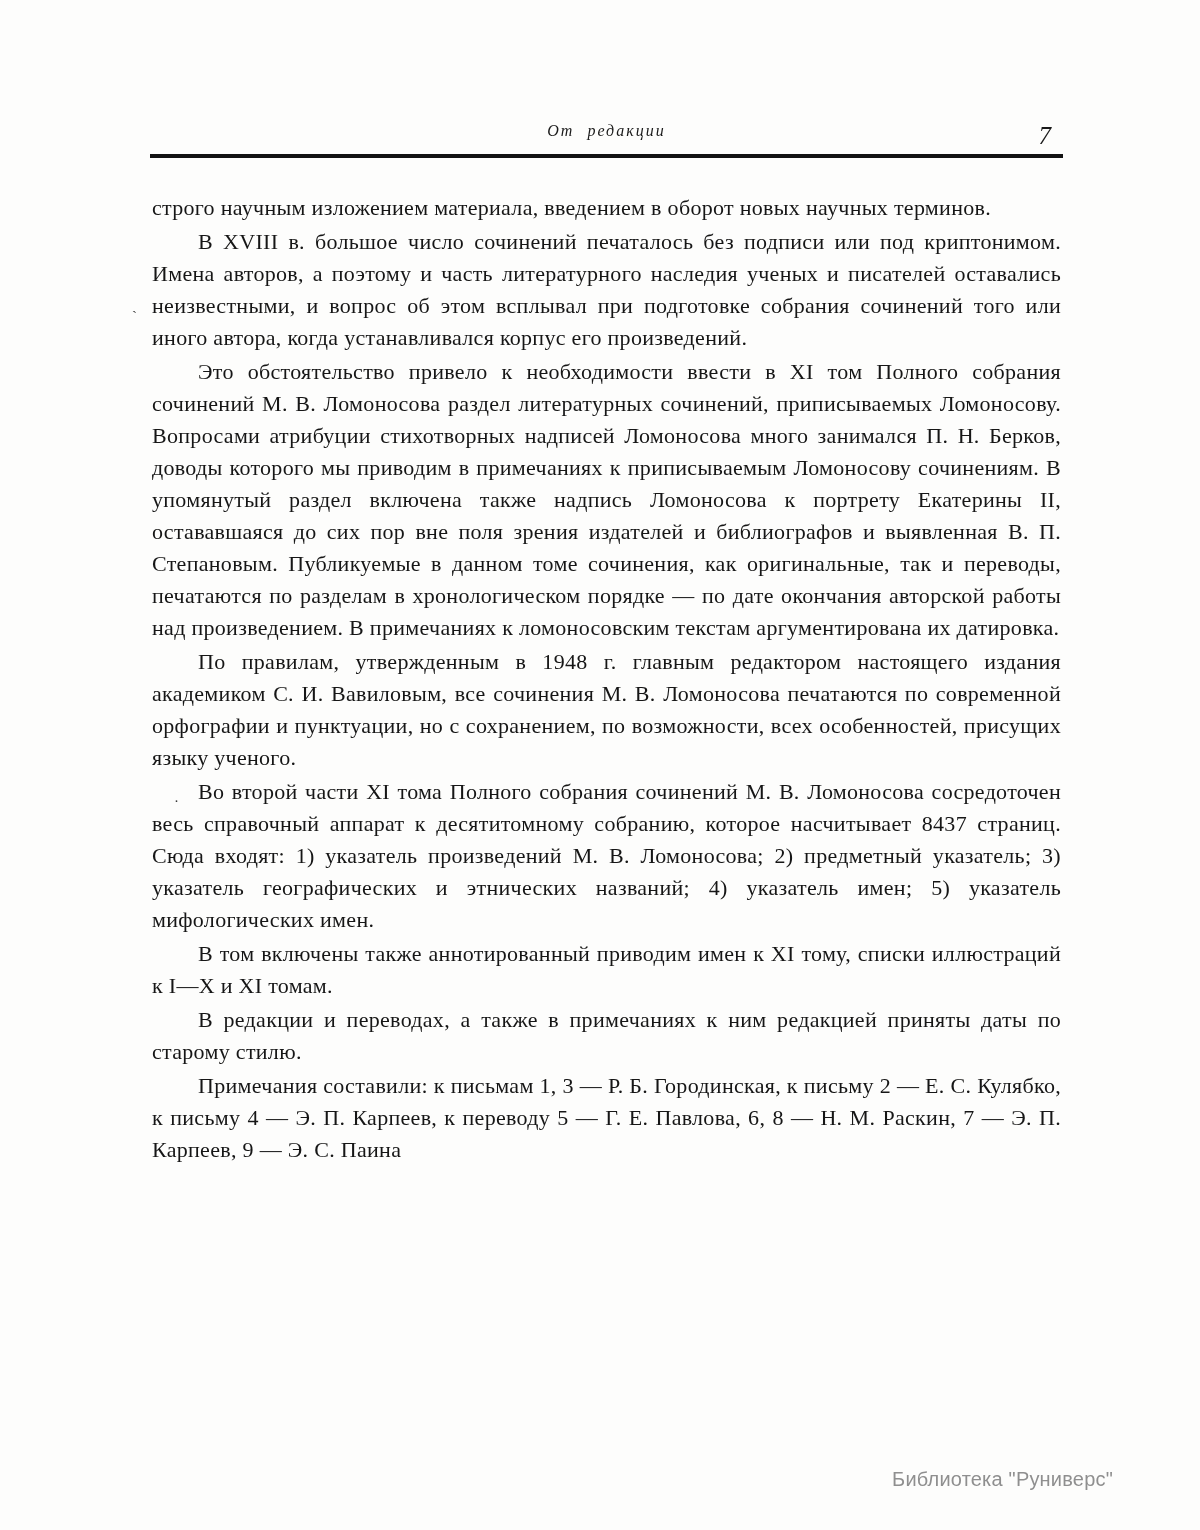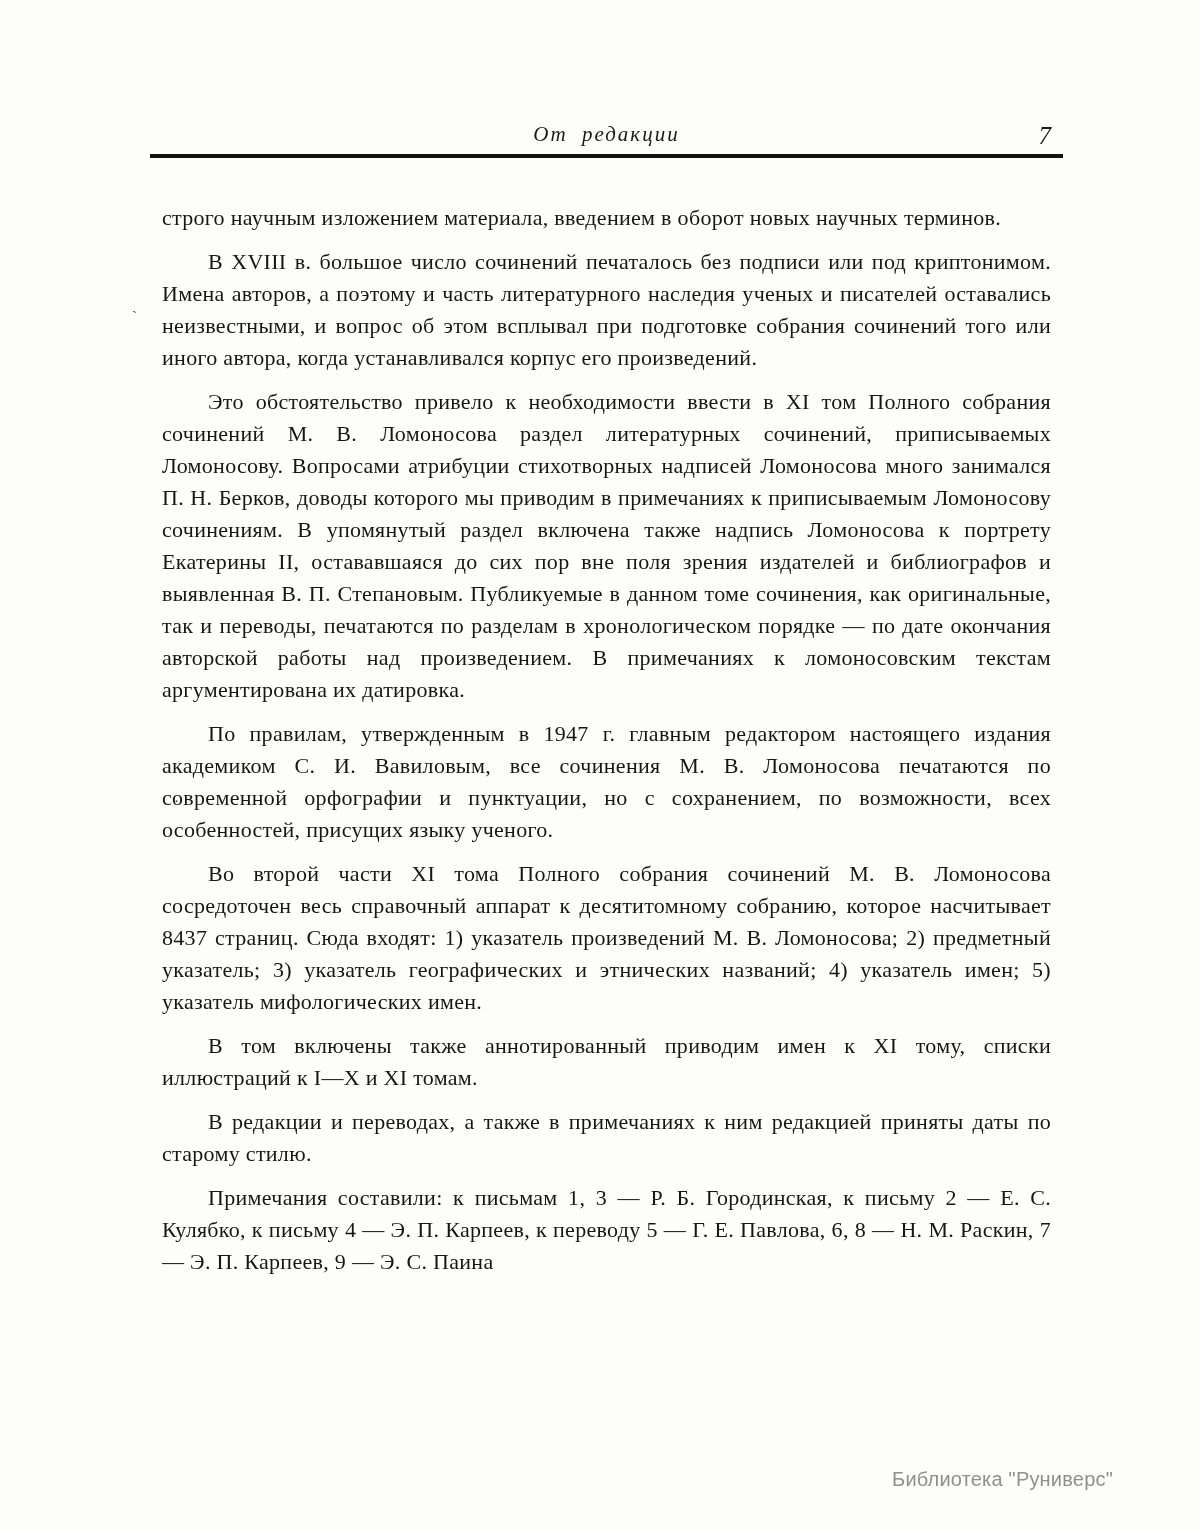--- a/index.html
+++ b/index.html
@@ -19,21 +19,21 @@
   .running-header {
     position: absolute;
     top: 122px;
     left: 150px;
     width: 913px;
     height: 32px;
     text-align: center;
   }
   .header-title {
     font-style: italic;
-    font-size: 21px;
+    font-size: 16px;
     letter-spacing: 2px;
     word-spacing: 7px;
     color: #1a1a1a;
     margin-top: 47px;
   }
   .page-number {
     position: absolute;
     right: 12px;
     top: 0;
     font-style: italic;
@@ -52,21 +52,21 @@
     position: absolute;
     top: 190px;
     left: 150px;
     width: 913px;
     font-size: 22px;
     line-height: 32px;
     text-align: justify;
     letter-spacing: 0.3px;
   }
   .para {
-    margin: 12px;
+    margin: 2px;
     text-indent: 46px;
   }
   .para.no-indent {
     text-indent: 0;
   }
   .artifact {
     position: absolute;
     color: #3a3a3a;
     font-size: 15px;
     line-height: 15px;
@@ -92,21 +92,21 @@
     <span class="header-title">От редакции</span>
     <span class="page-number">7</span>
   </div>
 
   <div class="header-rule"></div>
 
   <div class="body-text">
     <p class="para no-indent">строго научным изложением материала, введением в оборот новых научных терминов.</p>
     <p class="para">В XVIII в. большое число сочинений печаталось без подписи или под криптонимом. Имена авторов, а поэтому и часть литературного наследия ученых и писателей оставались неизвестными, и вопрос об этом всплывал при подготовке собрания сочинений того или иного автора, когда устанавливался корпус его произведений.</p>
     <p class="para">Это обстоятельство привело к необходимости ввести в XI том Полного собрания сочинений М. В. Ломоносова раздел литературных сочинений, приписываемых Ломоносову. Вопросами атрибуции стихотворных надписей Ломоносова много занимался П. Н. Берков, доводы которого мы приводим в примечаниях к приписываемым Ломоносову сочинениям. В упомянутый раздел включена также надпись Ломоносова к портрету Екатерины II, остававшаяся до сих пор вне поля зрения издателей и библиографов и выявленная В. П. Степановым. Публикуемые в данном томе сочинения, как оригинальные, так и переводы, печатаются по разделам в хронологическом порядке — по дате окончания авторской работы над произведением. В примечаниях к ломоносовским текстам аргументирована их датировка.</p>
-    <p class="para">По правилам, утвержденным в 1947 г. главным редактором настоящего издания академиком С. И. Вавиловым, все сочинения М. В. Ломоносова печатаются по современной орфографии и пунктуации, но с сохранением, по возможности, всех особенностей, присущих языку ученого.</p>
+    <p class="para">По правилам, утвержденным в 1948 г. главным редактором настоящего издания академиком С. И. Вавиловым, все сочинения М. В. Ломоносова печатаются по современной орфографии и пунктуации, но с сохранением, по возможности, всех особенностей, присущих языку ученого.</p>
     <p class="para">Во второй части XI тома Полного собрания сочинений М. В. Ломоносова сосредоточен весь справочный аппарат к десятитомному собранию, которое насчитывает 8437 страниц. Сюда входят: 1) указатель произведений М. В. Ломоносова; 2) предметный указатель; 3) указатель географических и этнических названий; 4) указатель имен; 5) указатель мифологических имен.</p>
     <p class="para">В том включены также аннотированный приводим имен к XI тому, списки иллюстраций к I—X и XI томам.</p>
     <p class="para">В редакции и переводах, а также в примечаниях к ним редакцией приняты даты по старому стилю.</p>
     <p class="para">Примечания составили: к письмам 1, 3 — Р. Б. Городинская, к письму 2 — Е. С. Кулябко, к письму 4 — Э. П. Карпеев, к переводу 5 — Г. Е. Павлова, 6, 8 — Н. М. Раскин, 7 — Э. П. Карпеев, 9 — Э. С. Паина</p>
   </div>
 
   <span class="artifact artifact-margin-comma">ˏ</span>
   <span class="artifact artifact-para-dot">·</span>
 
   <div class="watermark">Библиотека "Руниверс"</div>

